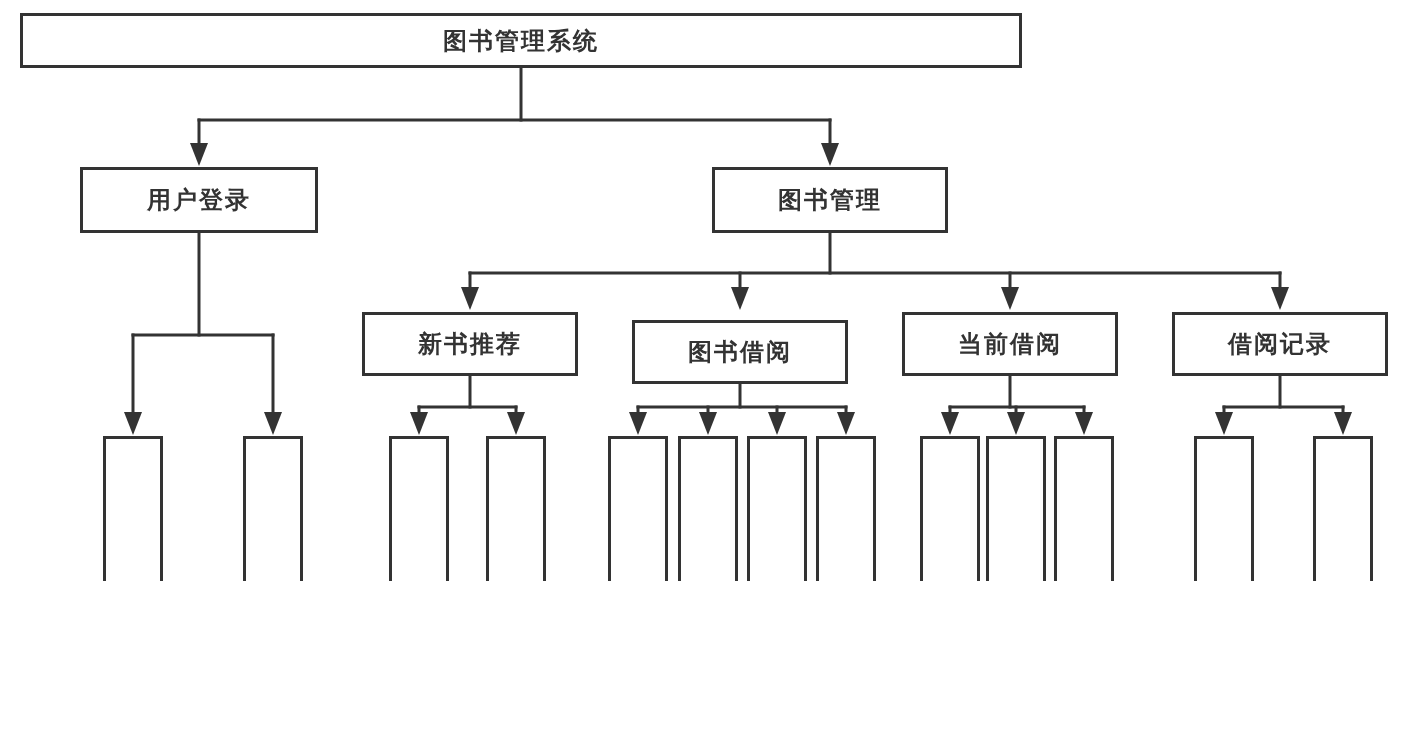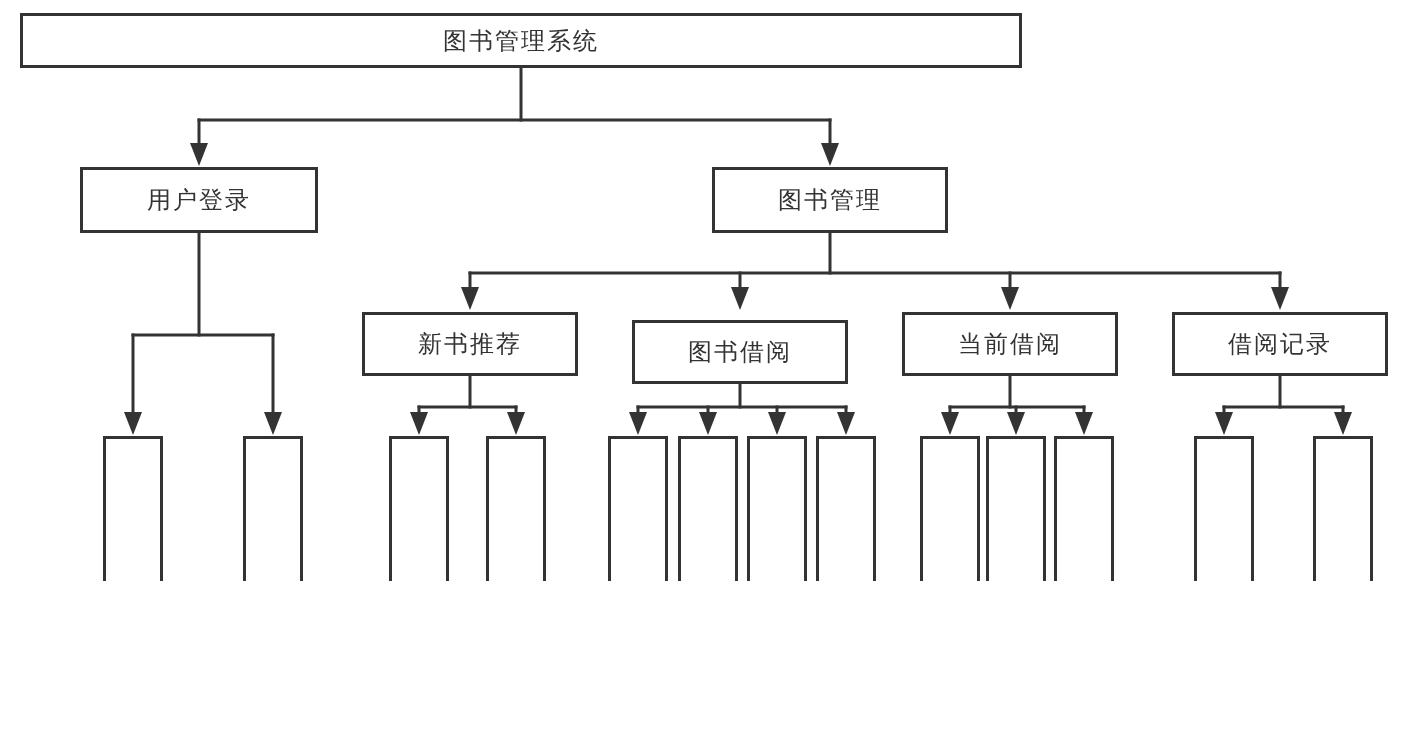--- a/index.html
+++ b/index.html
@@ -7,20 +7,21 @@
     padding: 0;
     background: #ffffff;
     font-family: "Liberation Sans", "DejaVu Sans", sans-serif;
   }
   .canvas {
     position: relative;
     width: 1405px;
     height: 581px;
     background: #ffffff;
     overflow: hidden;
+    font-weight: bold;
   }
   svg.connectors {
     position: absolute;
     left: 0; top: 0;
     width: 1405px;
     height: 747px;
     z-index: 1;
   }
   .node {
     position: absolute;

